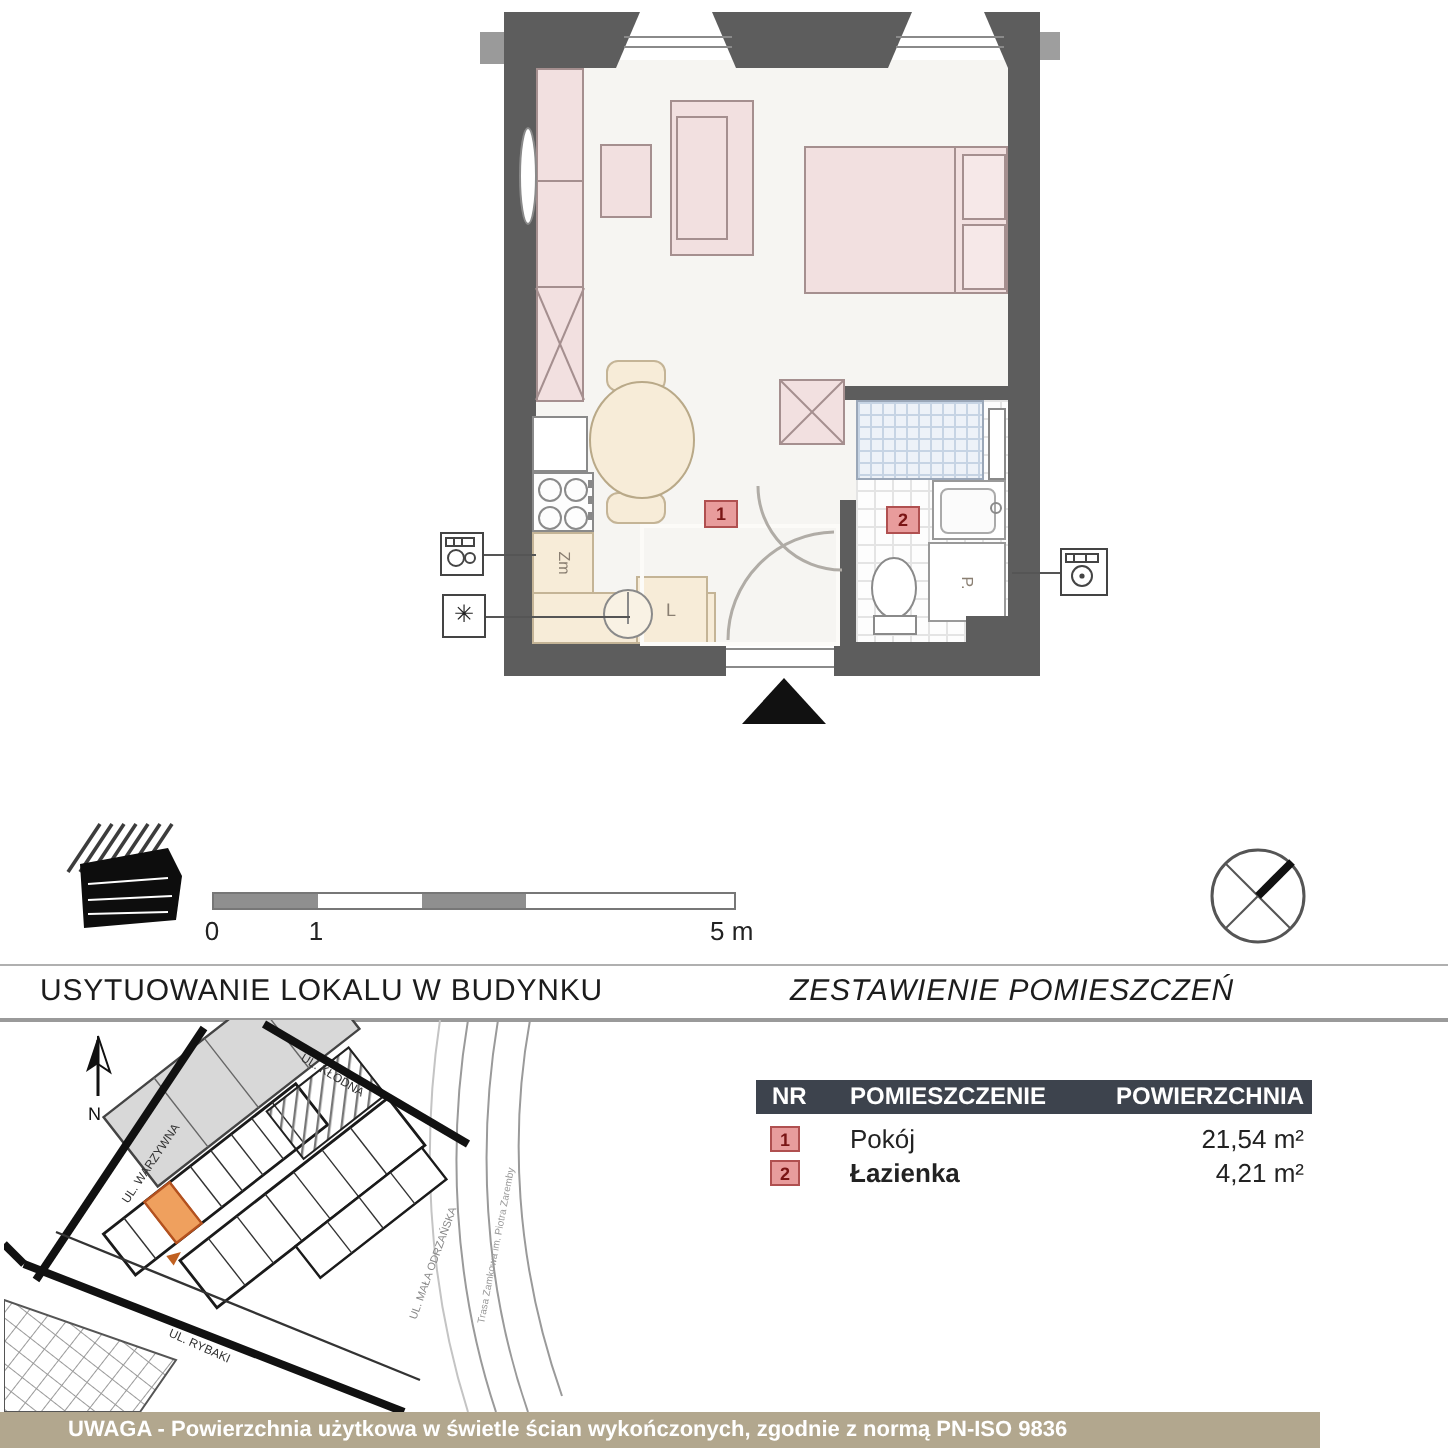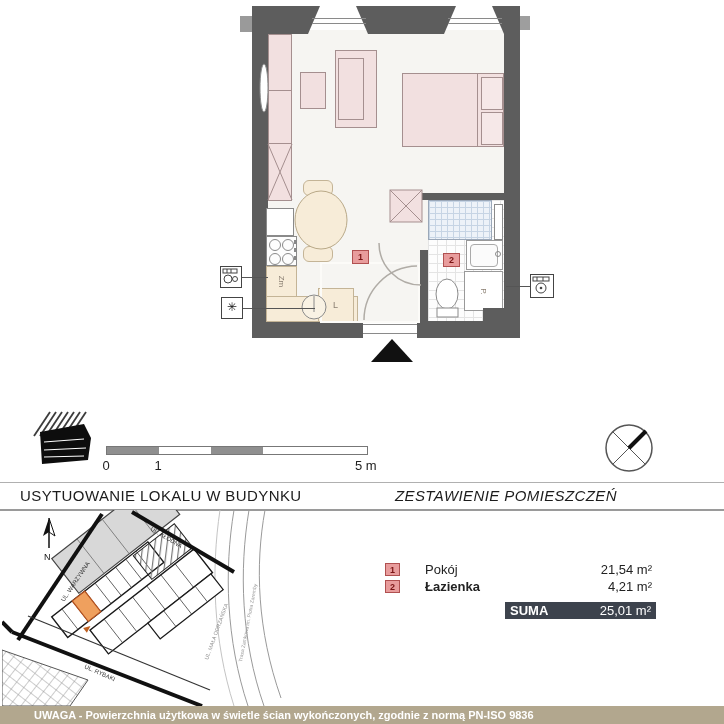--- a/index.html
+++ b/index.html
@@ -260,31 +260,32 @@
   </g>
 
   <text x="148" y="20" font-size="6" fill="#333" transform="rotate(31 148 20)">UL. KŁODNA</text>
   <text x="62" y="92" font-size="6" fill="#333" transform="rotate(-56 62 92)">UL. WARZYWNA</text>
   <text x="82" y="158" font-size="6" fill="#333" transform="rotate(24 82 158)">UL. RYBAKI</text>
   <text x="206" y="150" font-size="5.4" fill="#888" transform="rotate(-70 206 150)">UL. MAŁA ODRZAŃSKA</text>
   <text x="240" y="152" font-size="5" fill="#999" transform="rotate(-79 240 152)">Trasa Zamkowa im. Piotra Zaremby</text>
 </svg>
 
 <div class="abs" style="left:378px;top:540px;width:278px;height:80px;">
+  <div class="abs t-dark" style="left:0;top:0;width:278px;height:17px;font-size:12px;font-weight:bold;line-height:17px;">
+    <span class="abs" style="left:8px;">NR</span>
+    <span class="abs" style="left:47px;">POMIESZCZENIE</span>
+    <span class="abs" style="right:4px;">POWIERZCHNIA</span>
+  </div>
   <div class="abs" style="left:0;top:22px;width:278px;height:16px;font-size:13px;color:#222;line-height:15px;">
     <span class="abs badge" style="left:7px;top:1px;width:15px;height:13px;">1</span>
     <span class="abs" style="left:47px;">Pokój</span>
     <span class="abs" style="right:4px;">21,54 m²</span>
   </div>
   <div class="abs" style="left:0;top:39px;width:278px;height:16px;font-size:13px;color:#222;line-height:15px;">
     <span class="abs badge" style="left:7px;top:1px;width:15px;height:13px;">2</span>
     <span class="abs" style="left:47px;font-weight:bold;">Łazienka</span>
     <span class="abs" style="right:4px;">4,21 m²</span>
   </div>
-  <div class="abs t-dark" style="left:127px;top:62px;width:151px;height:17px;font-size:13px;line-height:17px;">
-    <span class="abs" style="left:5px;font-weight:bold;">SUMA</span>
-    <span class="abs" style="right:5px;">25,01 m²</span>
-  </div>
-</div>
-
-<div class="abs" style="left:0;top:706px;width:724px;height:18px;background:#b2a78e;">
+</div>
+
+<div class="abs" style="left:0;top:706px;width:660px;height:18px;background:#b2a78e;">
   <span class="abs" style="left:34px;top:3px;font-size:11px;font-weight:bold;color:#fff;white-space:nowrap;">UWAGA - Powierzchnia użytkowa w świetle ścian wykończonych, zgodnie z normą PN-ISO 9836</span>
 </div>
 
 </body></html>

